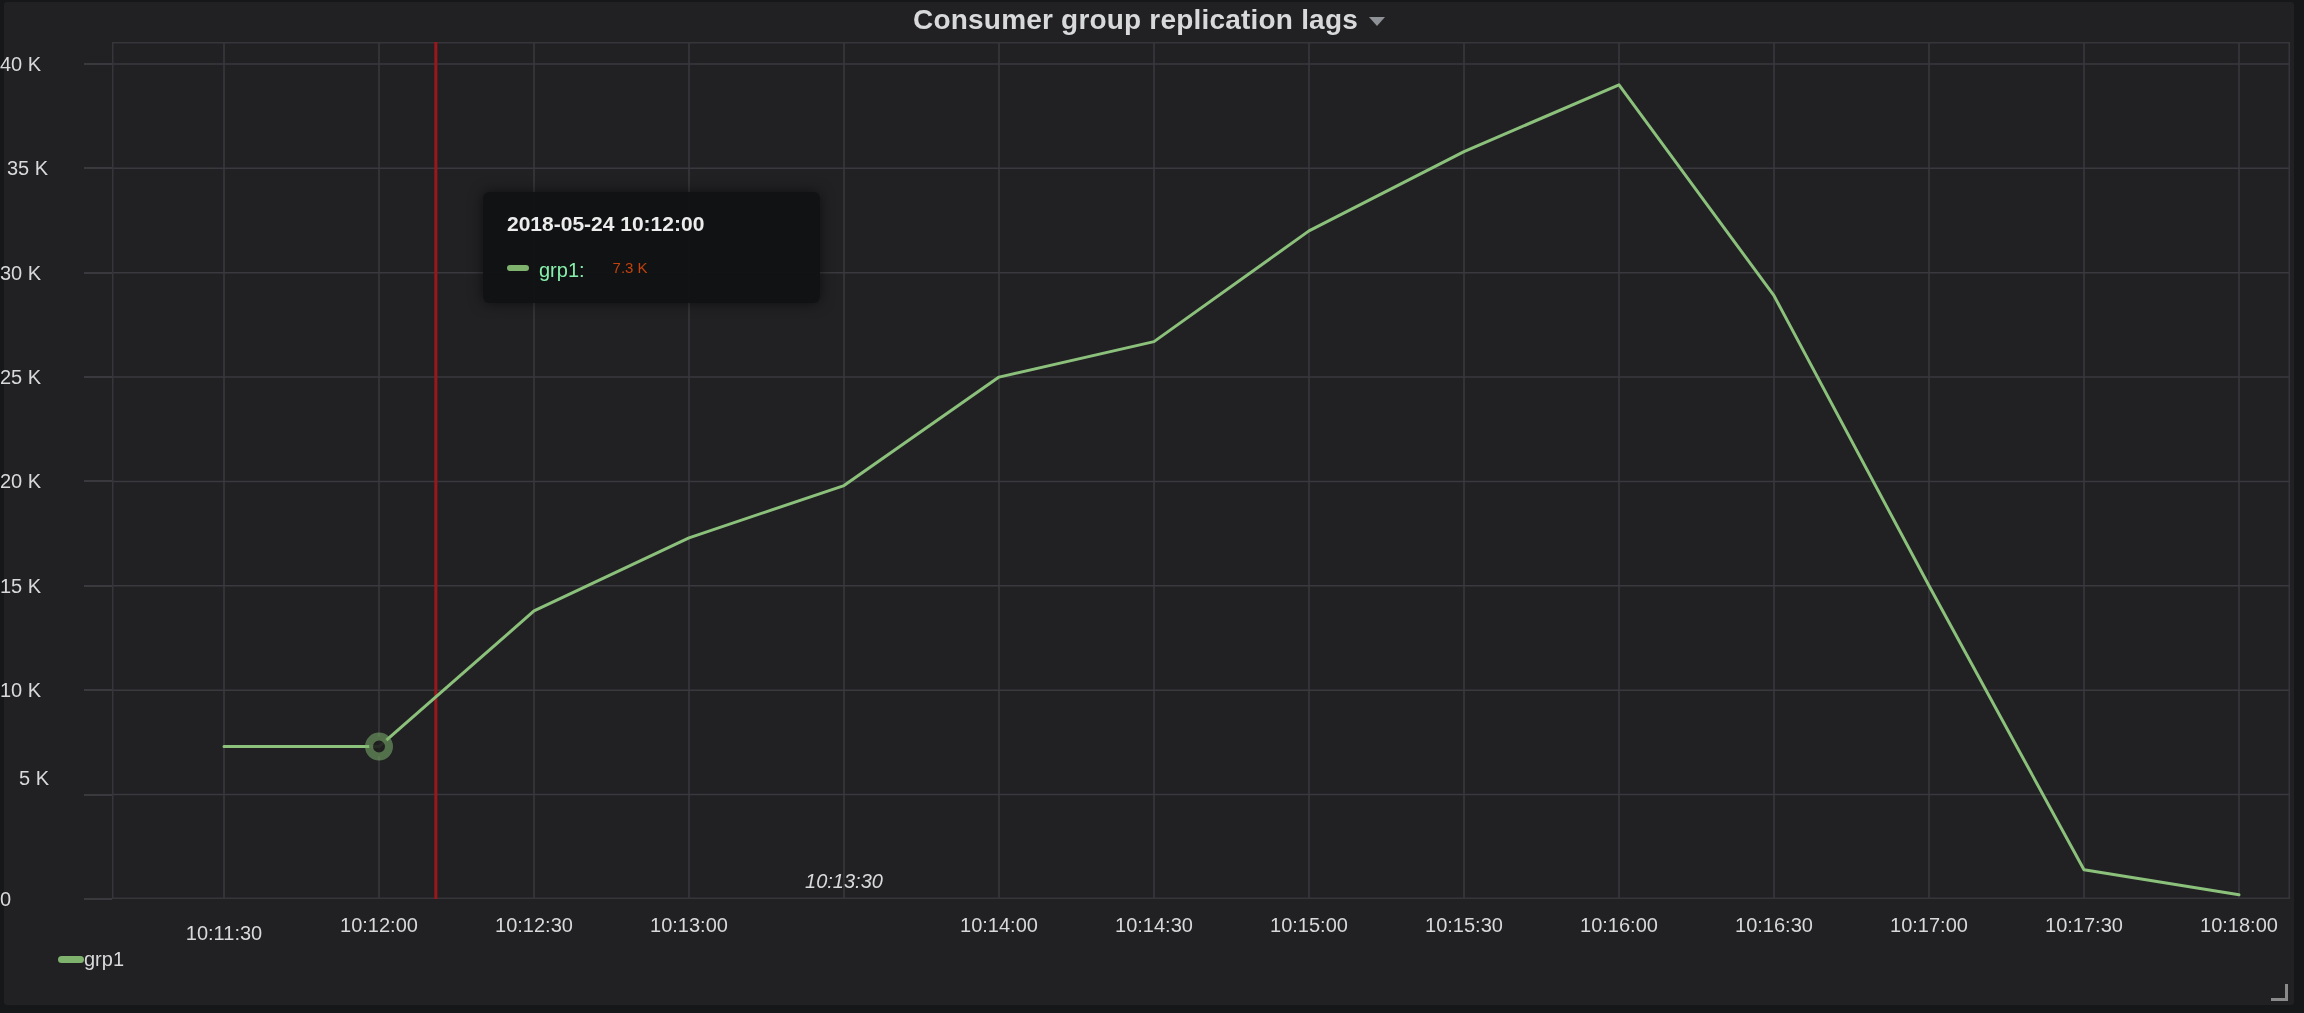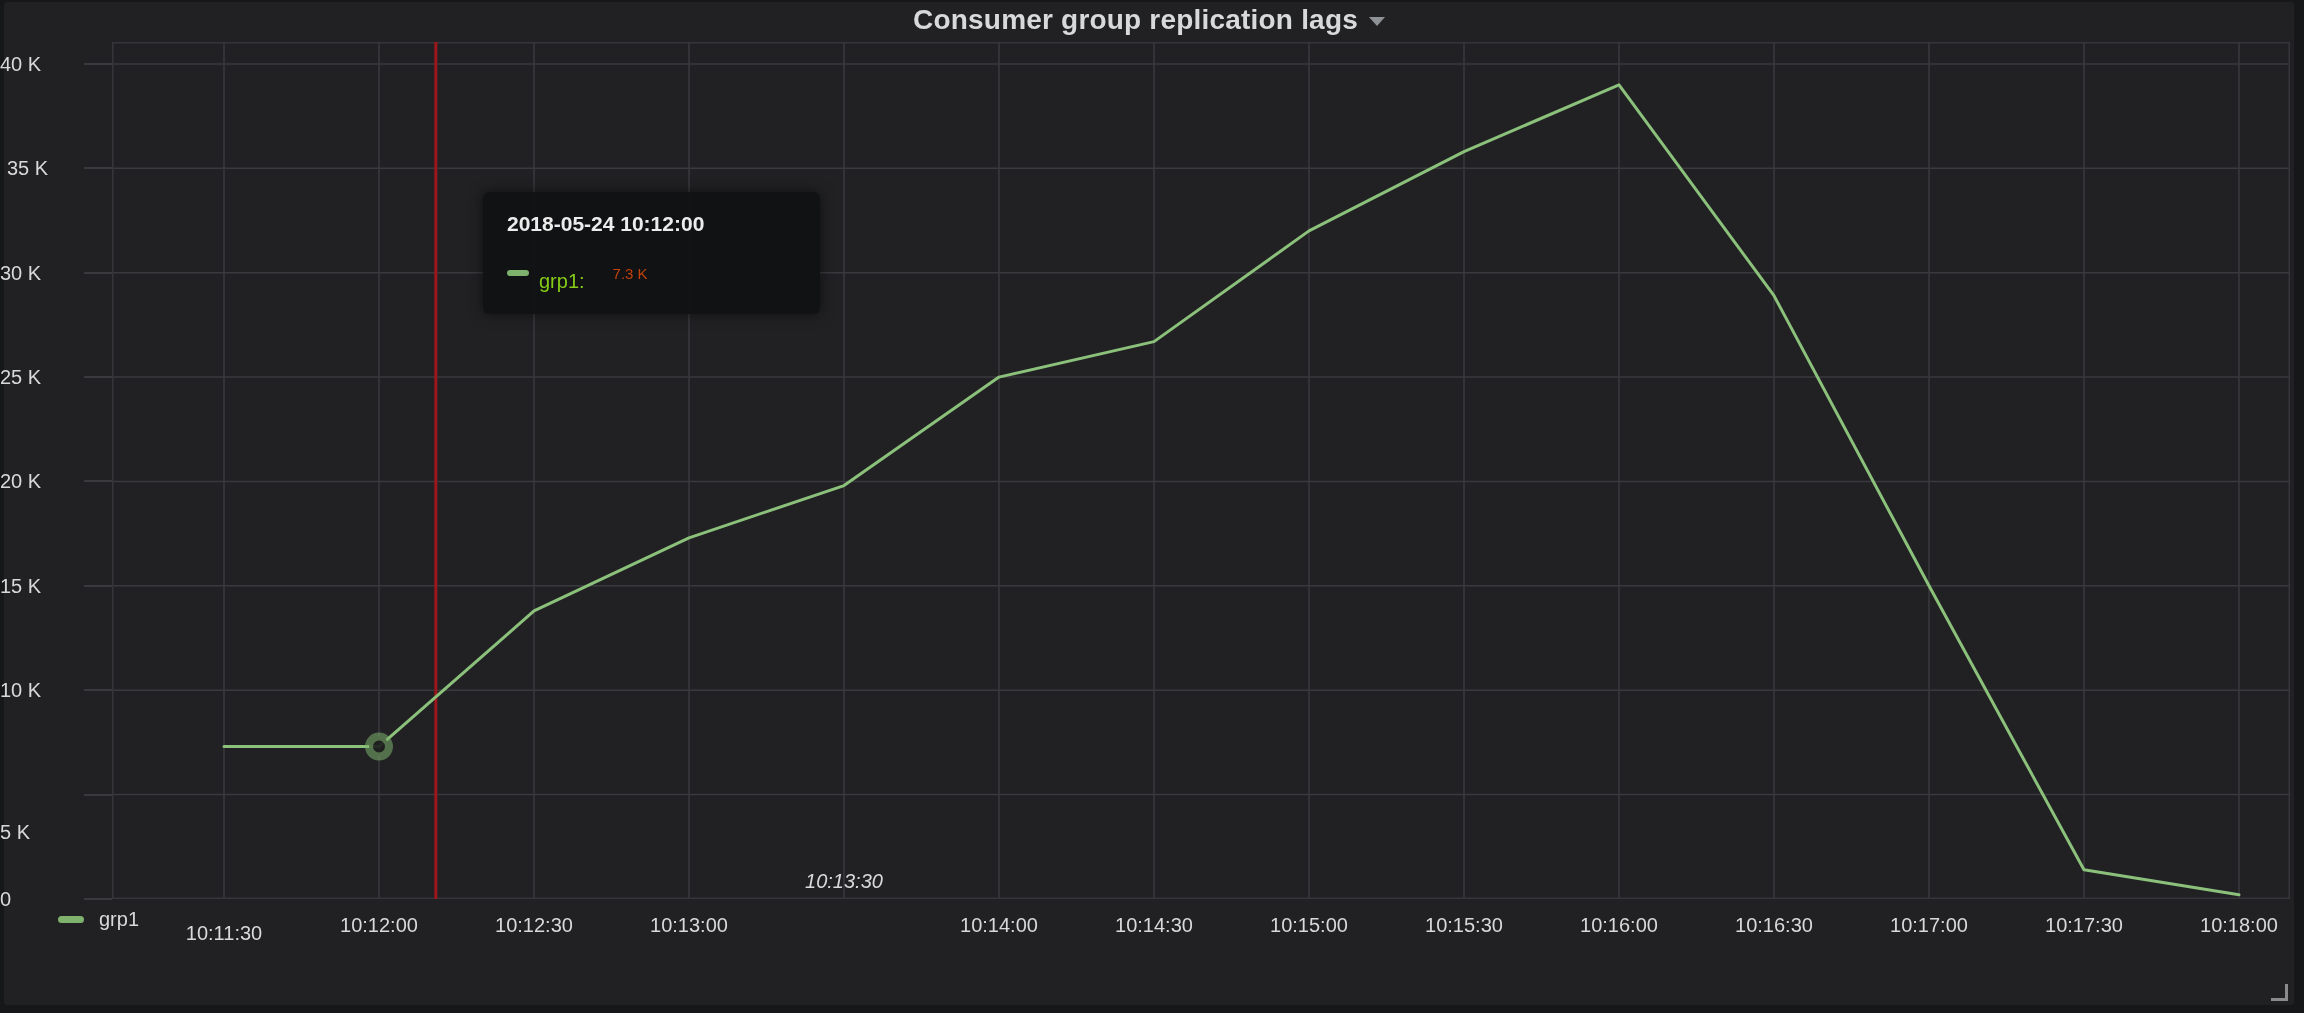--- a/index.html
+++ b/index.html
@@ -16,23 +16,23 @@
   .chart{position:absolute;inset:0}
   .axis-label{position:absolute;color:#d8d9da;font-size:20px;line-height:26px;white-space:nowrap}
   .y-label{left:0;width:74px;text-align:left}
   .x-label{width:160px;text-align:center}
   .y-notch{position:absolute;left:84px;width:28px;height:2px}
   .plot-svg{position:absolute;left:112px;top:42px;display:block}
   .tooltip{position:absolute;left:483px;top:192px;min-width:287px;border-radius:6px;padding:20px 26px 21px 24px;z-index:10;box-shadow:0 0 14px rgba(0,0,0,.55)}
   .tooltip-title{font-size:21px;font-weight:bold;color:#ececec;white-space:nowrap}
   .tooltip-row{display:flex;align-items:center;margin-top:17px}
   .series-dash{width:22px;height:6px;border-radius:3px;flex:none}
-  .tooltip-label{font-size:20px;color:#84cc16;margin:17px 28px 0 10px}
+  .tooltip-label{font-size:20px;color:#86efac;margin:6px 28px 0 10px}
   .tooltip-value{font-size:15px;font-weight:normal;color:#c2410c}
-  .legend{position:absolute;left:58px;top:908px;display:flex;align-items:center;gap:15px;cursor:pointer;z-index:6}
+  .legend{position:absolute;left:58px;top:948px;display:flex;align-items:center;gap:0;cursor:pointer;z-index:6}
   .legend-dash{width:26px;height:7px;border-radius:4px;flex:none}
   .legend-label{font-size:20px;color:#d8d9da}
   .resize-handle{position:absolute;right:16px;bottom:12px;width:14px;height:14px;border-right:3px solid #8a8a8a;border-bottom:3px solid #8a8a8a;cursor:nwse-resize;z-index:6}
 </style>
 </head>
 <body style="background: rgb(22, 23, 25);">
 
 <div class="panel" style="background: rgb(33, 33, 36);"></div>
 
 <div class="panel-header">
@@ -67,21 +67,21 @@
       <line x1="0" y1="230.6906211936663" x2="2178" y2="230.6906211936663" stroke="#3a3a3e" stroke-width="1.5"></line>
       <line x1="0" y1="126.30572472594397" x2="2178" y2="126.30572472594397" stroke="#3a3a3e" stroke-width="1.5"></line>
       <line x1="0" y1="21.920828258221654" x2="2178" y2="21.920828258221654" stroke="#3a3a3e" stroke-width="1.5"></line>
       <rect x="0.75" y="0.75" width="2176.5" height="855.5" fill="none" stroke="#36363a" stroke-width="1.5"></rect>
       <line x1="323.83333333333337" y1="0" x2="323.83333333333337" y2="857" stroke="#9c161c" stroke-width="3"></line>
       <polyline points="112.0,704.6 267.0,704.6 422.0,568.9 577.0,495.8 732.0,443.6 887.0,335.1 1042.0,299.6 1197.0,188.9 1352.0,109.6 1507.0,42.8 1662.0,253.7 1817.0,543.8 1972.0,827.8 2127.0,852.8" fill="none" stroke="#8bc17b" stroke-width="3" stroke-linejoin="round" stroke-linecap="round"></polyline>
       <circle cx="267" cy="704.5980511571255" r="10" fill="rgba(30,32,30,0.92)" stroke="rgba(126,178,109,0.55)" stroke-width="8"></circle>
     </svg>
 <div class="axis-label y-label" style="top: 886px;">0</div>
     <div class="y-notch" style="top: 898px; background: rgb(58, 58, 62);"></div>
-    <div class="axis-label y-label" style="top: 819px;">5 K</div>
+    <div class="axis-label y-label" style="top: 765px; padding-left: 19px;">5 K</div>
     <div class="y-notch" style="top: 793.615px; background: rgb(58, 58, 62);"></div>
     <div class="axis-label y-label" style="top: 677.23px;">10 K</div>
     <div class="y-notch" style="top: 689.23px; background: rgb(58, 58, 62);"></div>
     <div class="axis-label y-label" style="top: 572.845px;">15 K</div>
     <div class="y-notch" style="top: 584.845px; background: rgb(58, 58, 62);"></div>
     <div class="axis-label y-label" style="top: 468.46px;">20 K</div>
     <div class="y-notch" style="top: 480.46px; background: rgb(58, 58, 62);"></div>
     <div class="axis-label y-label" style="top: 364.076px;">25 K</div>
     <div class="y-notch" style="top: 376.076px; background: rgb(58, 58, 62);"></div>
     <div class="axis-label y-label" style="top: 259.691px;">30 K</div>

